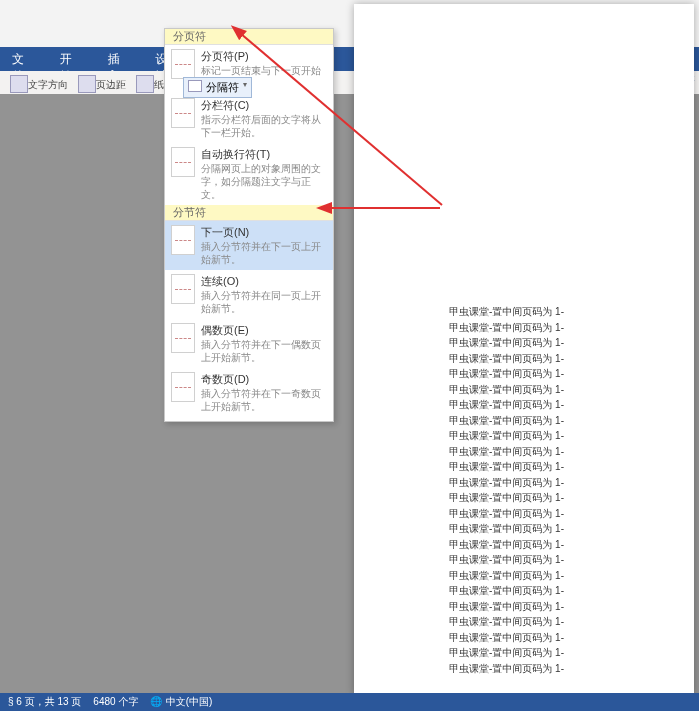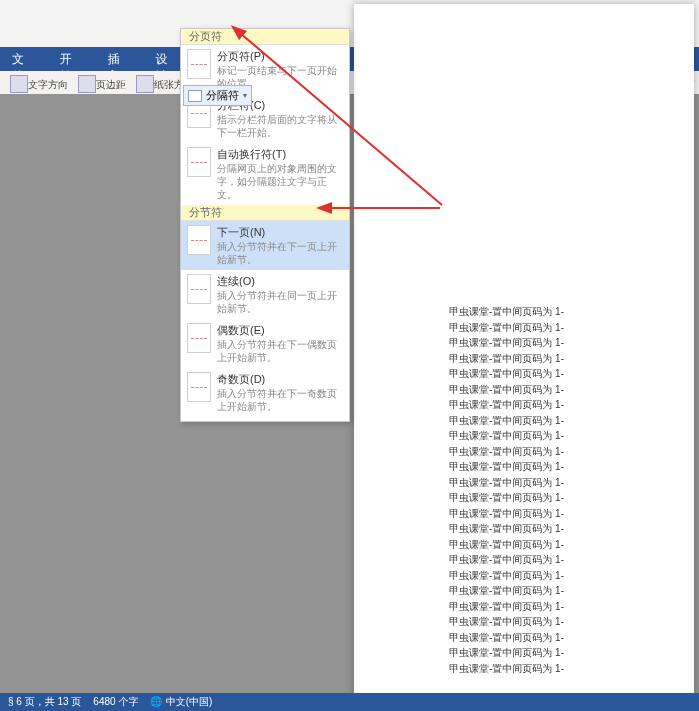--- a/index.html
+++ b/index.html
@@ -19,40 +19,40 @@
     .ribbon-btn-icon { width: 18px; height: 18px; background: #dde; margin-bottom: 2px; border: 1px solid #99b; }
     .ribbon-btn.dim { color: #aaa; }
     .ribbon-btn.dim .ribbon-btn-icon { background: #eee; border-color: #ddd; }
     
     .ribbon-small-row { display: flex; align-items: center; gap: 4px; font-size: 11px; padding: 1px 4px; }
     .spinner { display: flex; align-items: center; border: 1px solid #ccc; height: 18px; }
     .spinner input { width: 32px; border: none; font-size: 10px; padding: 0 2px; text-align: right; }
     .spinner-btns { display: flex; flex-direction: column; }
     .spinner-btn { width: 12px; height: 8px; background: #eee; border-left: 1px solid #ccc; font-size: 6px; line-height: 6px; text-align: center; }
     
-    .dropdown-menu { position: absolute; top: 28px; left: 180px; width: 170px; background: #fff; border: 1px solid #c8c8c8; box-shadow: 2px 2px 6px rgba(0,0,0,0.2); z-index: 10; padding-bottom: 4px; }
+    .dropdown-menu { position: absolute; top: 28px; left: 164px; width: 170px; background: #fff; border: 1px solid #c8c8c8; box-shadow: 2px 2px 6px rgba(0,0,0,0.2); z-index: 10; padding-bottom: 4px; }
     .menu-header { font-size: 11px; color: #666; padding: 0 8px; background: #fef9c3; border-bottom: 1px solid #e0e0e0; }
     .menu-item { display: flex; padding: 4px 6px; gap: 6px; cursor: pointer; }
     .menu-item.highlight { background: #cde0f7; }
     .menu-item-icon { width: 24px; height: 30px; background: #fff; border: 1px solid #d0d0d0; flex-shrink: 0; position: relative; }
     .menu-item-icon::after { content: ''; position: absolute; left: 3px; right: 3px; top: 50%; border-top: 1px dashed #c88; }
     .menu-item-text { flex: 1; }
     .menu-item-title { font-size: 11px; color: #333; font-weight: 500; }
     .menu-item-desc { font-size: 10px; color: #888; line-height: 1.3; }
     
     .arrow { position: absolute; pointer-events: none; z-index: 20; }
     .arrow svg { overflow: visible; }
     
     .doc-area { position: absolute; top: 94px; left: 0; right: 0; bottom: 18px; background: #939393; }
     .page { position: absolute; left: 354px; top: -90px; width: 340px; background: #fff; box-shadow: 0 0 8px rgba(0,0,0,0.3); padding: 300px 20px 20px 95px; }
     .page-line { font-size: 10px; color: #333; line-height: 1.55; white-space: nowrap; }
     
     .statusbar { position: absolute; bottom: 0; left: 0; right: 0; height: 18px; background: #2b579a; color: #fff; font-size: 10px; display: flex; align-items: center; padding: 0 8px; gap: 12px; }
     
-    .breaks-btn { position: absolute; top: 14px; left: 183px; display: flex; align-items: center; gap: 4px; padding: 2px 4px; border: 1px solid #a0b8d8; background: #e8f0fb; z-index: 11; font-size: 11px; }
+    .breaks-btn { position: absolute; top: 6px; left: 183px; display: flex; align-items: flex-start; gap: 4px; padding: 2px 4px; border: 1px solid #a0b8d8; background: #e8f0fb; z-index: 11; font-size: 11px; }
     .breaks-btn .icon { width: 14px; height: 12px; background: #fff; border: 1px solid #99b; }
     .breaks-btn .caret { font-size: 8px; color: #666; }
     .indent-btn { position: absolute; top: 2px; left: 252px; display: flex; align-items: center; gap: 4px; padding: 2px 4px; font-size: 11px; color: #444; }
     .indent-btn .icon { width: 14px; height: 12px; }
     
     .spacing-group { position: absolute; left: 356px; top: 0; height: 68px; display: flex; flex-direction: column; padding: 2px 6px; border-right: 1px solid #e0e0e0; }
     .spacing-label { font-size: 11px; color: #666; margin-bottom: 2px; }
     
     .arrange-group { position: absolute; left: 460px; top: 0; right: 0; height: 68px; display: flex; flex-direction: column; padding: 2px 6px; }
     .align-link { position: absolute; right: 4px; top: 2px; color: #2b579a; font-size: 11px; display: flex; align-items: center; gap: 2px; }

